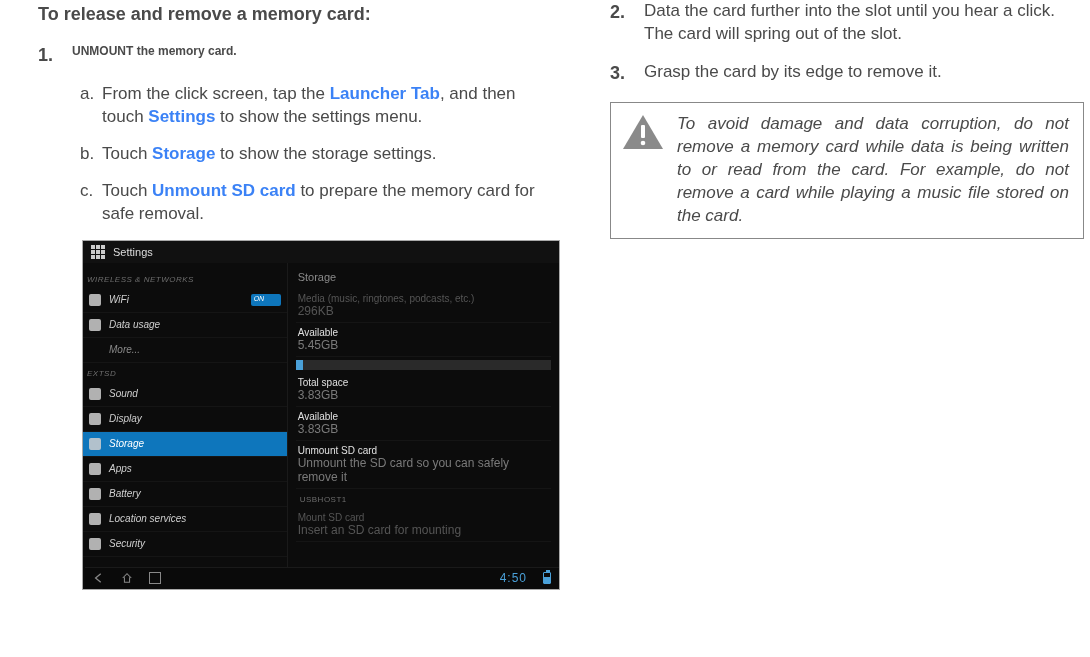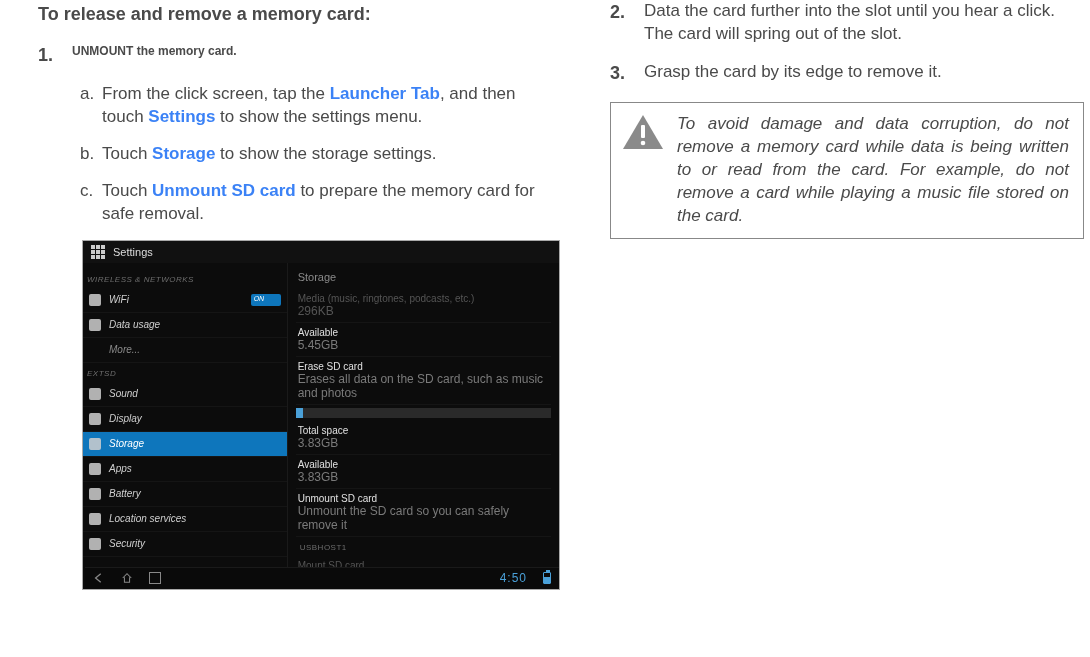--- a/index.html
+++ b/index.html
@@ -293,24 +293,20 @@
 
       <div class="shot-main">
         <div class="shot-main-title">Storage</div>
         <div class="m-item dim">
           <div class="t">Media (music, ringtones, podcasts, etc.)</div>
           <div class="s">296KB</div>
         </div>
         <div class="m-item">
           <div class="t">Available</div>
           <div class="s">5.45GB</div>
-        </div>
-        <div class="m-item">
-          <div class="t">Erase SD card</div>
-          <div class="s">Erases all data on the SD card, such as music and photos</div>
         </div>
         <div class="ext-bar"></div>
         <div class="m-item">
           <div class="t">Total space</div>
           <div class="s">3.83GB</div>
         </div>
         <div class="m-item">
           <div class="t">Available</div>
           <div class="s">3.83GB</div>
         </div>

